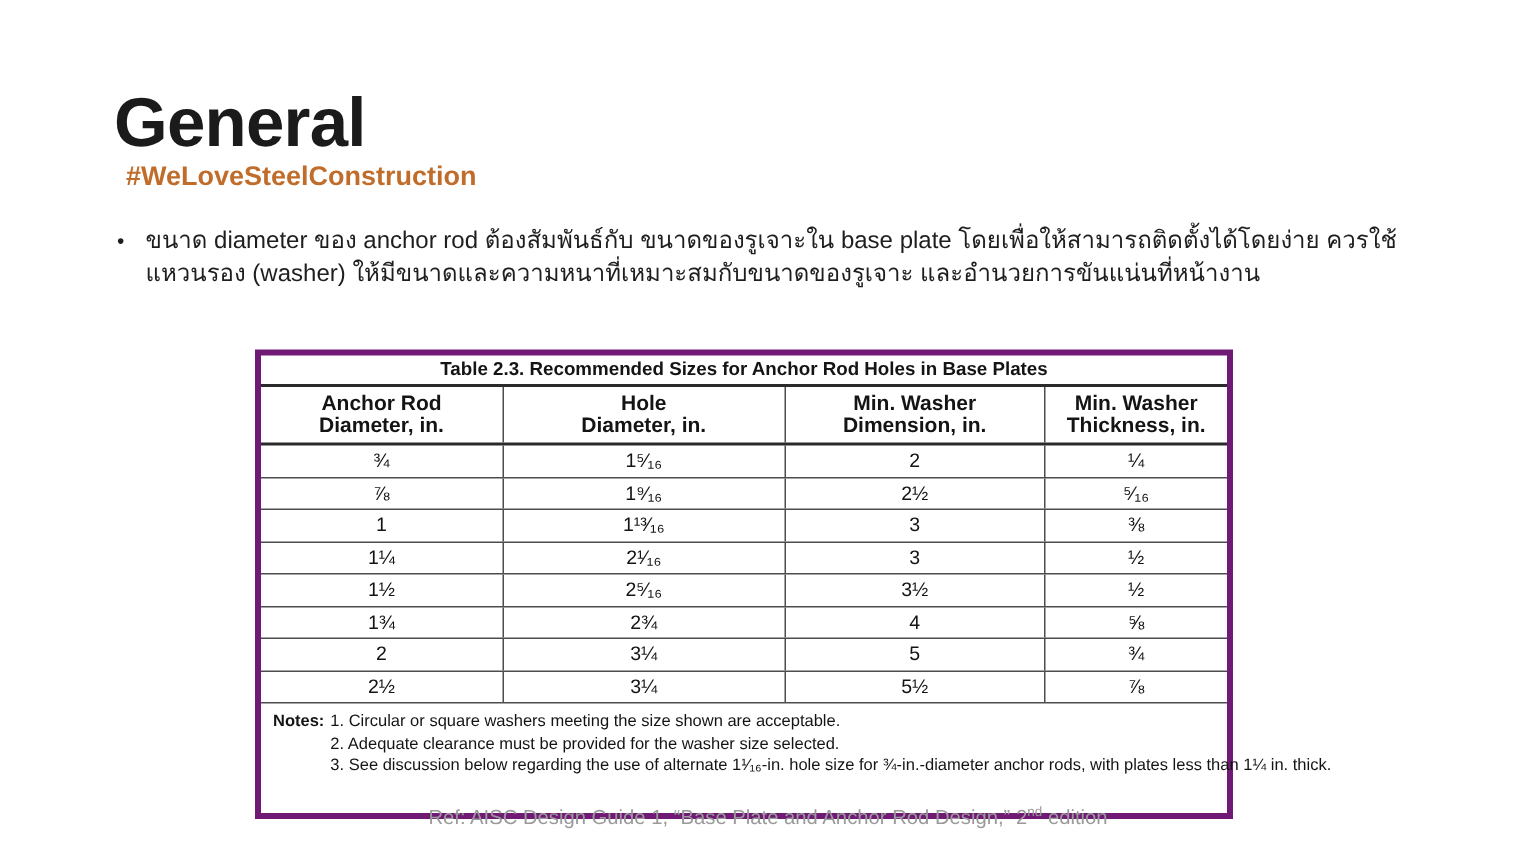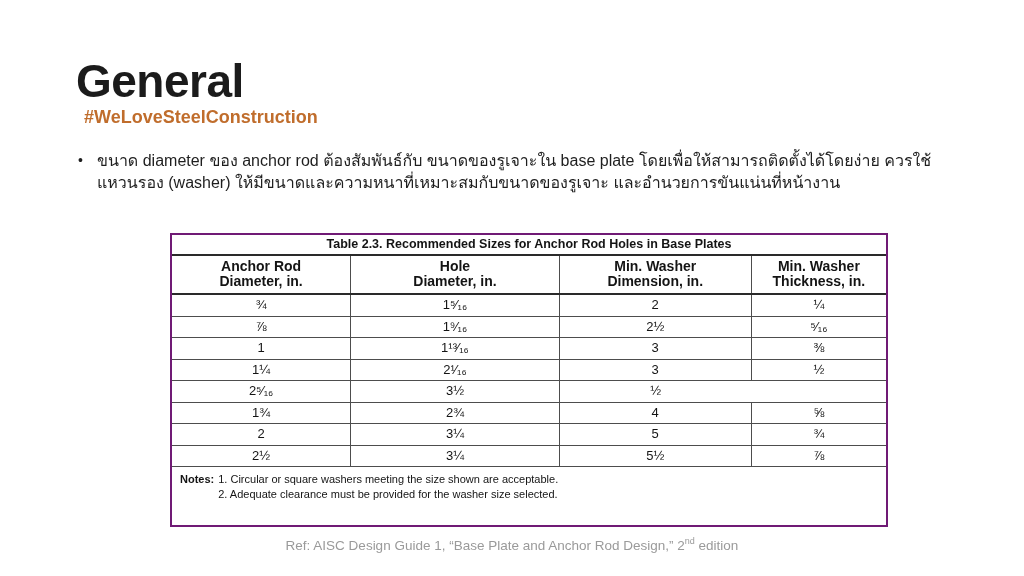--- a/index.html
+++ b/index.html
@@ -25,22 +25,22 @@
 
   .bullet-block {
     position:absolute; left:78px; top:150px;
     display:flex; align-items:flex-start;
     font-size:16px; line-height:21.5px; color:#1e1e1e;
   }
   .bullet-marker { width:19px; font-size:14px; line-height:21.5px; }
   .bullet-lines div { white-space:nowrap; }
 
   .aisc-table {
-    position:absolute; left:170px; top:233px; width:718px;
-    border:2px solid #701a75;
+    position:absolute; left:170px; top:233px; width:652px;
+    border:4px solid #701a75;
     box-sizing:border-box;
     background:#fff;
     color:#141414;
   }
   .tbl-title {
     height:19px; line-height:19px;
     text-align:center; font-weight:700; font-size:12.5px;
     border-bottom:2px solid #2a2a2a;
   }
   .tbl-grid { display:grid; grid-template-columns:25.1% 29.2% 26.9% 18.8%; }
@@ -126,20 +126,21 @@
     <div class="cell">3</div>
     <div class="cell">⅜</div>
   </div>
   <div class="tbl-grid tbl-row">
     <div class="cell">1¼</div>
     <div class="cell">2¹⁄₁₆</div>
     <div class="cell">3</div>
     <div class="cell">½</div>
   </div>
   <div class="tbl-grid tbl-row">
+    <div class="cell">1½</div>
     <div class="cell">2⁵⁄₁₆</div>
     <div class="cell">3½</div>
     <div class="cell">½</div>
   </div>
   <div class="tbl-grid tbl-row">
     <div class="cell">1¾</div>
     <div class="cell">2¾</div>
     <div class="cell">4</div>
     <div class="cell">⅝</div>
   </div>
@@ -154,19 +155,20 @@
     <div class="cell">3¼</div>
     <div class="cell">5½</div>
     <div class="cell">⅞</div>
   </div>
 
   <div class="notes">
     <div class="notes-label">Notes:</div>
     <div class="notes-items">
       <div>1. Circular or square washers meeting the size shown are acceptable.</div>
       <div>2. Adequate clearance must be provided for the washer size selected.</div>
+      <div>3. See discussion below regarding the use of alternate 1¹⁄₁₆-in. hole size for ¾-in.-diameter anchor rods, with plates less than 1¼ in. thick.</div>
     </div>
   </div>
 </div>
 
 <div class="footer-ref">
   <span>Ref: AISC Design Guide 1, “Base Plate and Anchor Rod Design,” 2</span><sup>nd</sup><span> edition</span>
 </div>
 
 </body></html>

